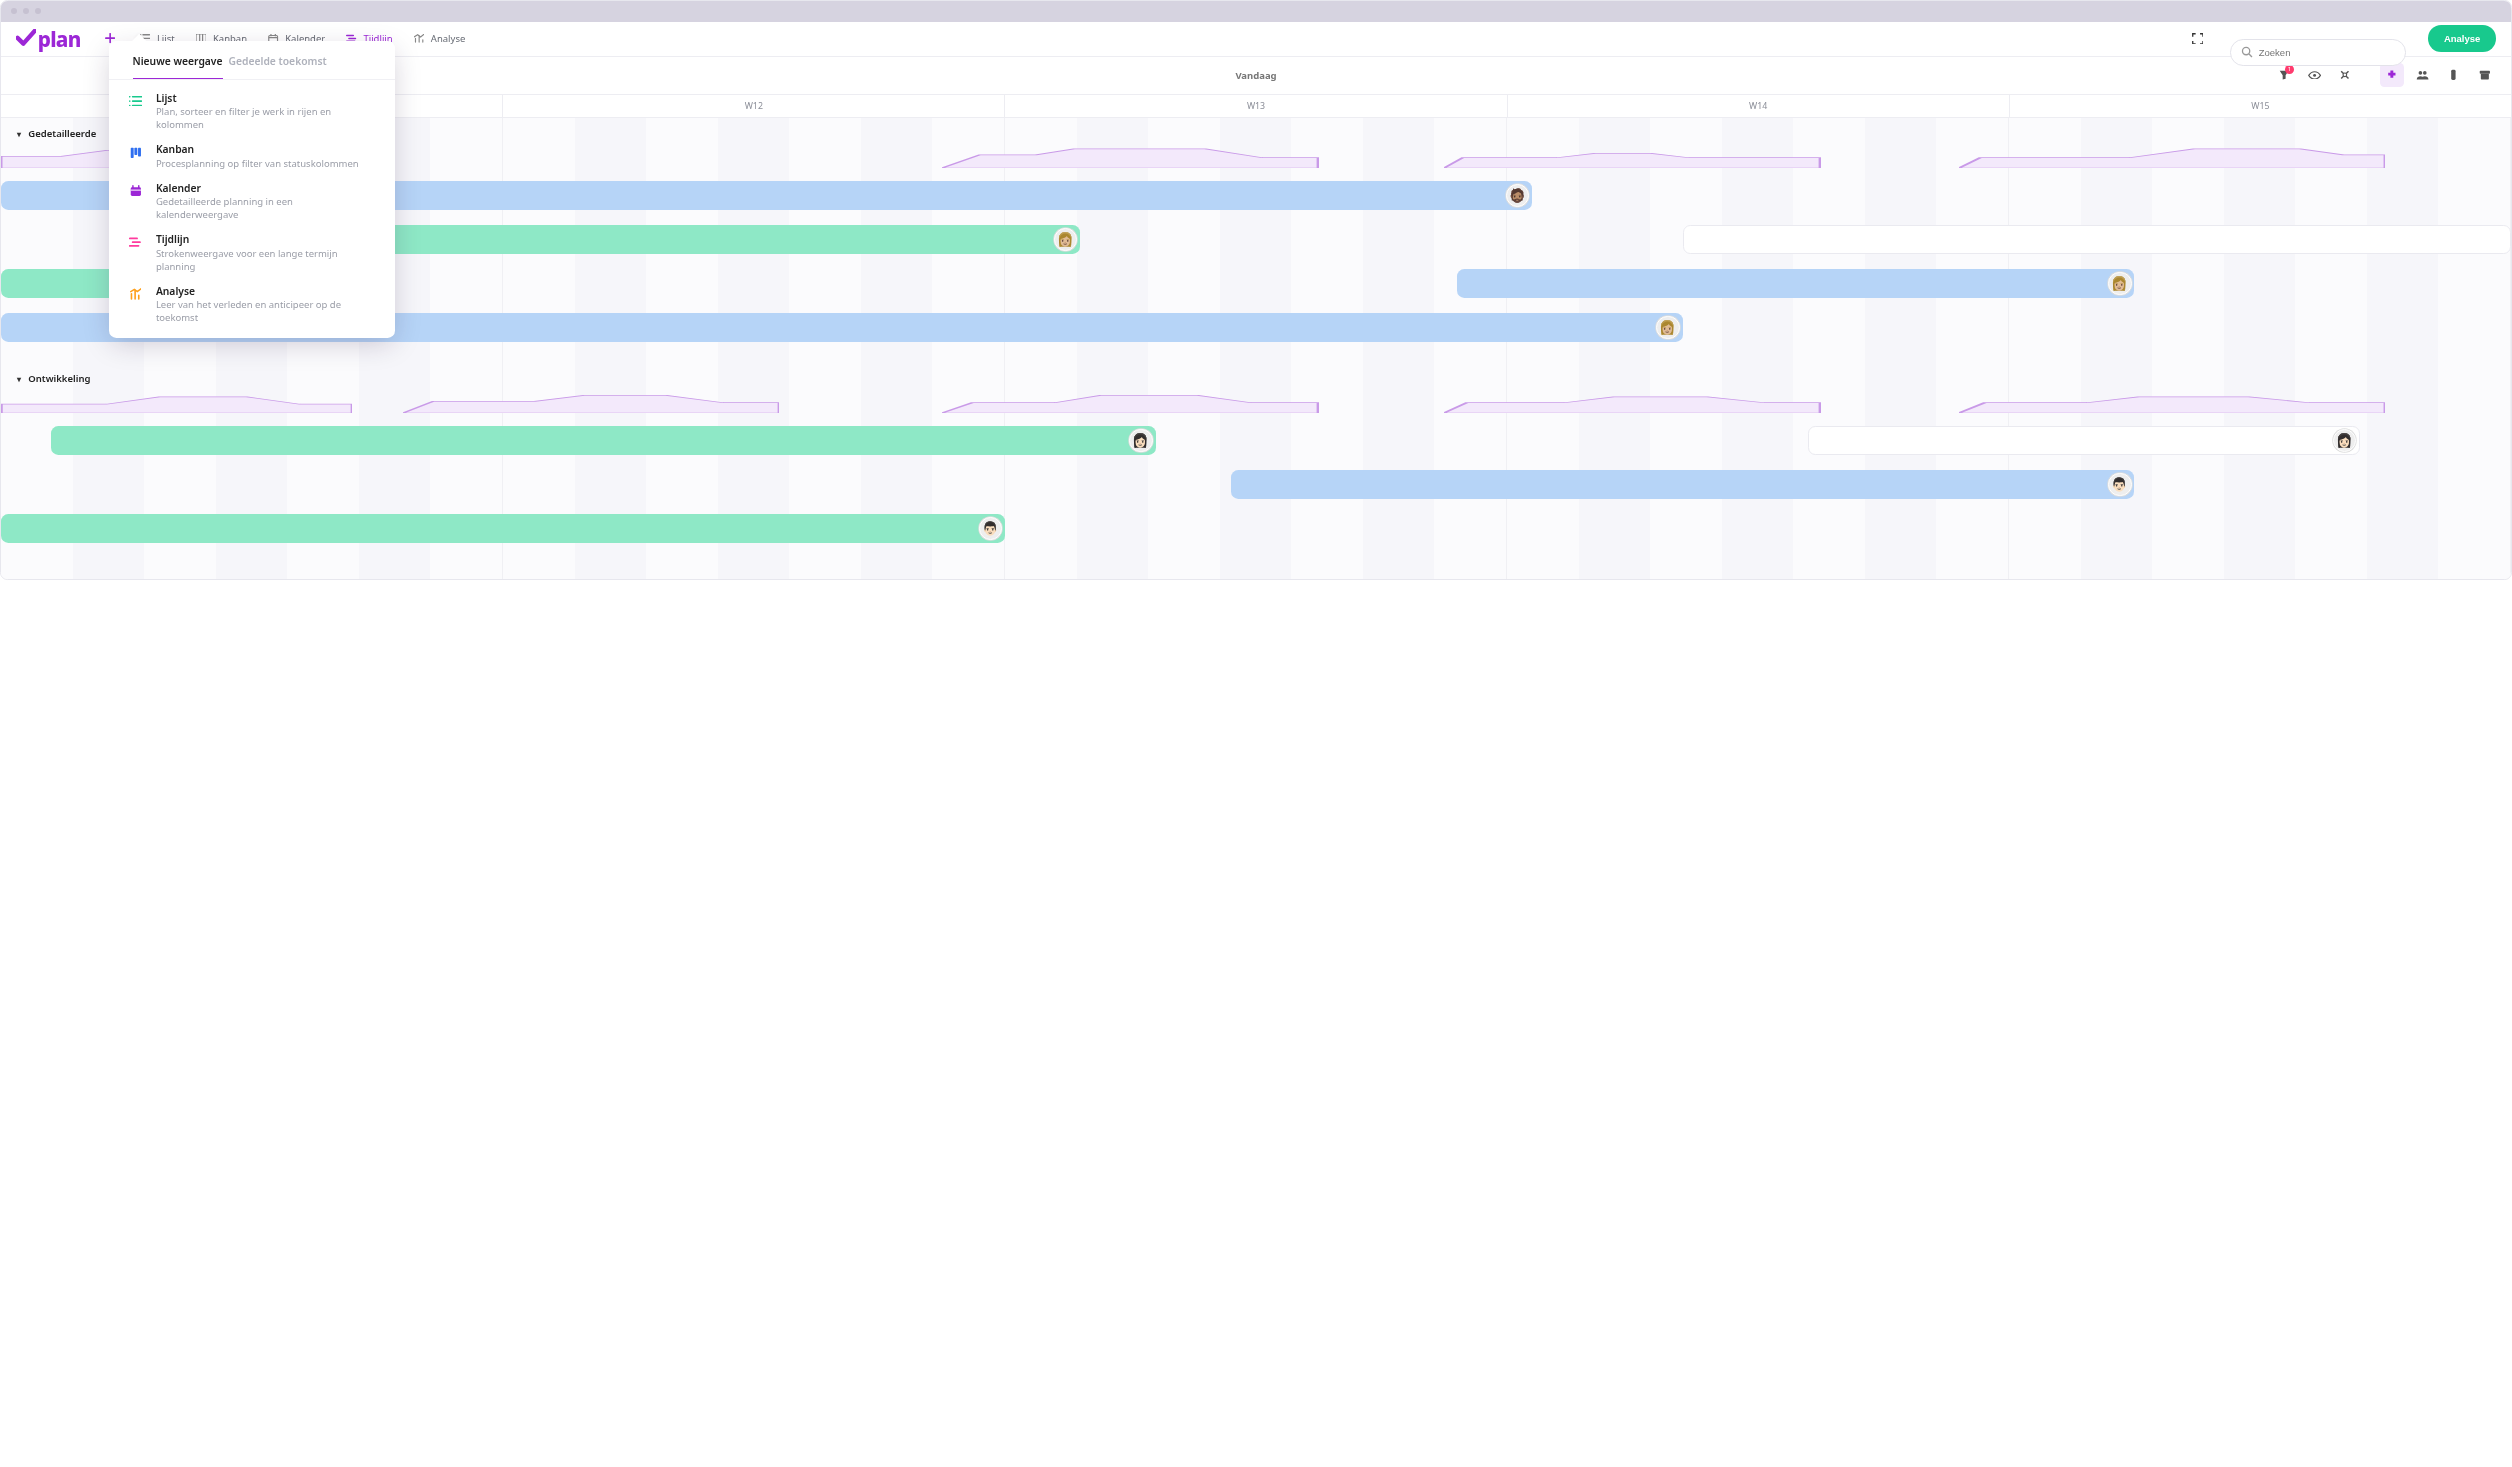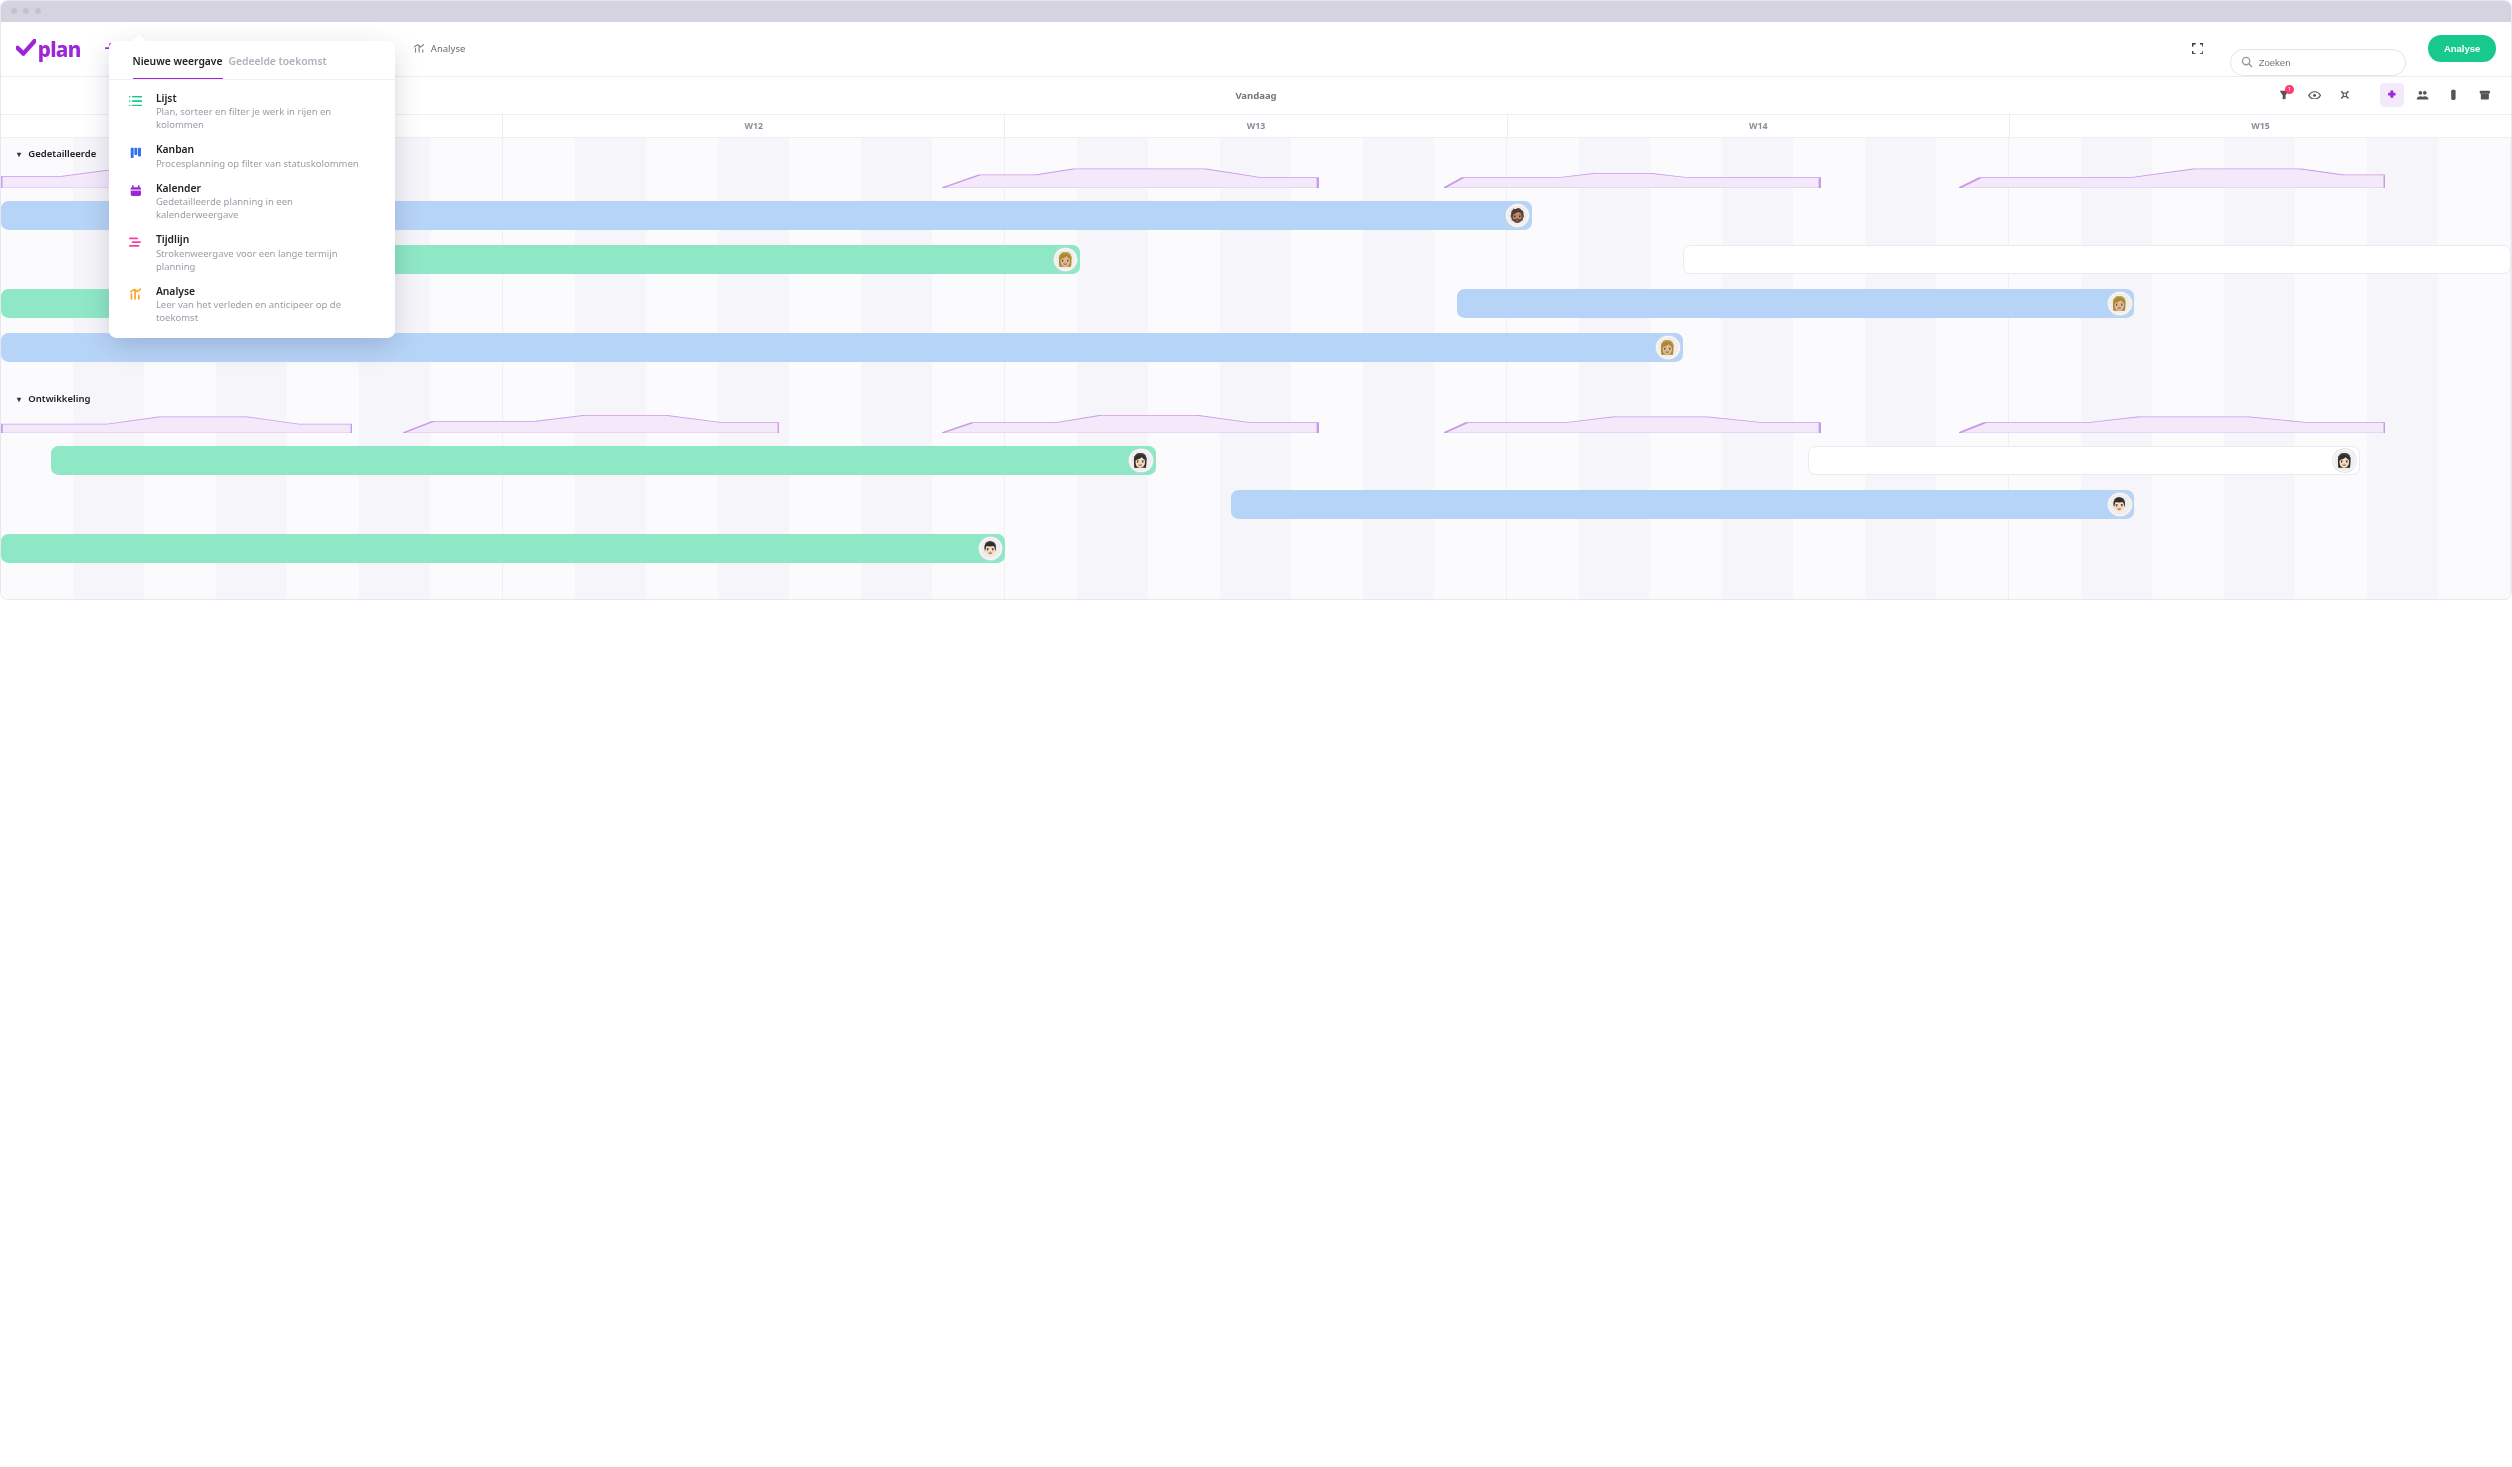--- a/index.html
+++ b/index.html
@@ -22,21 +22,21 @@
     padding-left: 10.3px;
     gap: 5.9px;
   }
   .traffic-dot {
     width: 5.9px; height: 5.9px; border-radius: 50%;
     background: #c6c1d1;
   }
 
   
   .topbar {
-    height: 55px;
+    height: 35px;
     display: flex;
     align-items: center;
     padding: 0 14.7px;
     gap: 22px;
     border-bottom: 0.7px solid #ededf2;
     background: #fff;
     position: relative;
     z-index: 30;
   }
   .logo {
@@ -144,21 +144,20 @@
     display: flex;
     border-bottom: 0.7px solid #ededf2;
     background: #fff;
   }
   .week-col {
     flex: 1;
     display: flex; align-items: center; justify-content: center;
     font-size: 8.8px; color: #8a8d97;
     border-right: 0.7px solid #ededf2;
     position: relative;
-    font-weight: bold;
   }
   .week-col:last-child { border-right: none; }
 
   .grid-bg {
     position: absolute;
     top: 23.5px; left: 0; right: 0; bottom: 0;
     display: flex;
     pointer-events: none;
   }
   .grid-bg .week-col {

